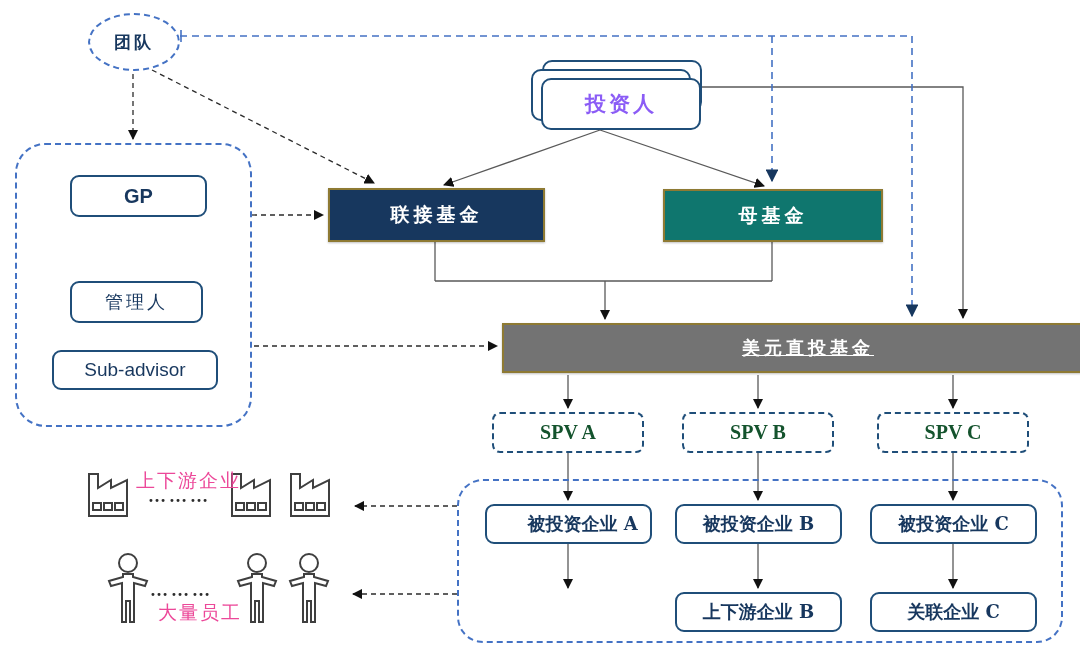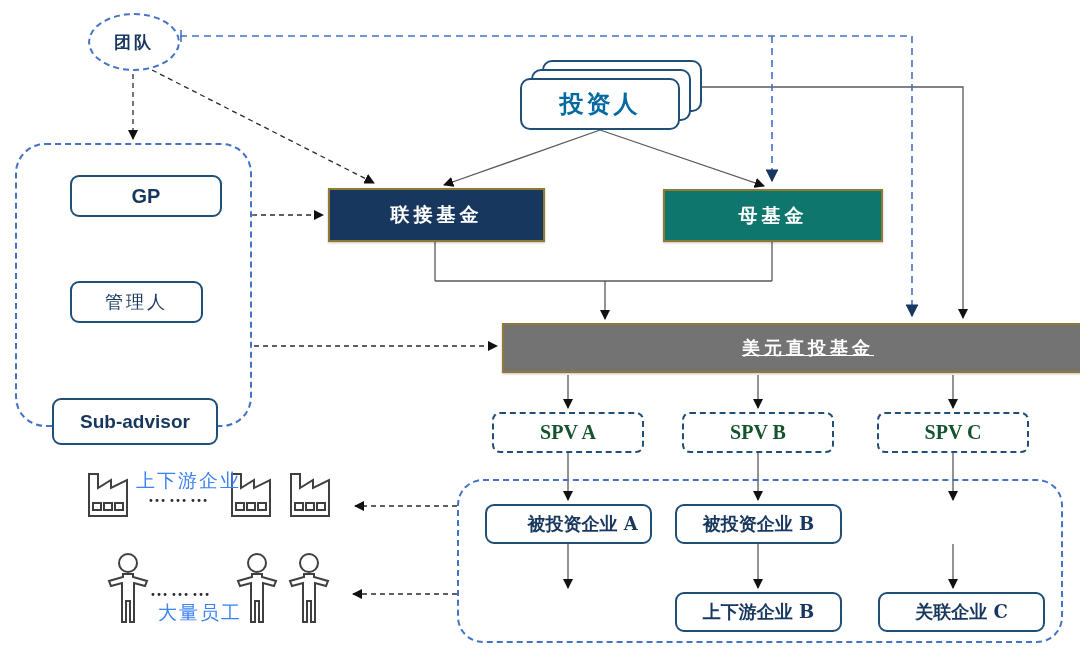--- a/index.html
+++ b/index.html
@@ -9,40 +9,40 @@
   .center{display:flex;align-items:center;justify-content:center;text-align:center;}
   .cjk{font-family:"DejaVu Serif","Liberation Serif",serif;}
   .sans{font-family:"Liberation Sans","DejaVu Sans",sans-serif;}
 
   
   .team{left:88px;top:13px;width:92px;height:58px;border:2px dashed #4472C4;border-radius:50%;
         color:#17375E;font-weight:bold;font-size:17px;letter-spacing:3px;background:#fff;font-family:Liberation Mono, monospace;}
 
   
   .card{width:160px;height:52px;background:#fff;border:2px solid #1F4E79;border-radius:10px;}
-  .card.front{color:#0369a1;font-size:24px;letter-spacing:3px;font-weight:bold;}
+  .card.front{color:#8b5cf6;font-size:21px;letter-spacing:3px;font-weight:bold;margin-left:21px;}
 
   
   .panel{left:15px;top:143px;width:237px;height:284px;border:2px dashed #4472C4;border-radius:30px;}
   .pbox{background:#fff;border:2px solid #1F4E79;border-radius:9px;color:#17375E;}
 
   
   .fund{border:2px solid #8E7A33;border-radius:0;color:#ffffff;font-size:19px;
         letter-spacing:4px;font-weight:bold;box-shadow:0 1px 2px rgba(0,0,0,.25);}
 
   
   .spv{width:152px;height:41px;top:412px;border:2px dashed #1F4E79;border-radius:8px;background:#fff;
        color:#14532d;font-weight:bold;font-size:20px;}
 
   
   .container{left:457px;top:479px;width:606px;height:164px;border:2px dashed #4472C4;border-radius:26px;}
   .cbox{width:167px;height:40px;background:#fff;border:2px solid #1F4E79;border-radius:9px;
         color:#17375E;font-size:18px;font-weight:bold;}
 
-  .iconlabel{color:#3b82f6;font-size:19px;letter-spacing:2px;}
+  .iconlabel{color:#ec4899;font-size:19px;letter-spacing:2px;}
   .dots{color:#2b2b2b;font-size:18px;font-weight:bold;letter-spacing:3px;}
   svg.layer{position:absolute;left:0;top:0;z-index:0;}
   .node{z-index:2;}
 </style>
 </head>
 <body>
 
 <div class="canvas">
 
   <svg class="layer" width="1080" height="653" viewBox="0 0 1080 653">
@@ -131,27 +131,27 @@
       <span>团队</span>
     </div>
 
   <div class="abs card node" style="left:542px;top:60px;"></div>
   <div class="abs card node" style="left:531px;top:69px;"></div>
   <div class="abs card front center node cjk" style="left:520px;top:78px;">
       <span>投资人</span>
     </div>
 
   <div class="abs panel node"></div>
-  <div class="abs pbox center sans node" style="left:70px;top:175px;width:152px;height:42px;font-weight:bold;font-size:20px;">
+  <div class="abs pbox center sans node" style="left:70px;top:175px;width:137px;height:42px;font-weight:bold;font-size:20px;">
       <span>GP</span>
     </div>
   <div class="abs pbox center cjk node" style="left:70px;top:281px;width:133px;height:42px;font-size:18px;letter-spacing:3px;">
       <span>管理人</span>
     </div>
-  <div class="abs pbox center sans node" style="left:52px;top:350px;width:166px;height:47px;font-weight:bold;font-size:19px;margin-top:48px;">
+  <div class="abs pbox center sans node" style="left:52px;top:350px;width:166px;height:40px;font-weight:normal;font-size:19px;">
       <span>Sub-advisor</span>
     </div>
 
   <div class="abs fund center cjk node" style="left:328px;top:188px;width:217px;height:54px;background:#17375E;">
       <span>联接基金</span>
     </div>
   <div class="abs fund center cjk node" style="left:663px;top:189px;width:220px;height:53px;background:#0f766e;">
       <span>母基金</span>
     </div>
   <div class="abs fund center cjk node" style="left:502px;top:323px;width:612px;height:50px;background:#737373;font-size:18px;text-decoration:underline;">
@@ -169,25 +169,28 @@
     </div>
 
   <div class="abs container node"></div>
 
   <div class="abs cbox center cjk node" style="left:485px;top:504px;padding-left:28px;">
       <span>被投资企业 A</span>
     </div>
   <div class="abs cbox center cjk node" style="left:675px;top:504px;">
       <span>被投资企业 B</span>
     </div>
+  <div class="abs cbox center cjk node" style="left:870px;top:504px;">
+      <span>被投资企业 C</span>
+    </div>
 
   <div class="abs cbox center cjk node" style="left:675px;top:592px;">
       <span>上下游企业 B</span>
     </div>
-  <div class="abs cbox center cjk node" style="left:870px;top:592px;margin-left:8px;">
+  <div class="abs cbox center cjk node" style="left:870px;top:592px;">
       <span>关联企业 C</span>
     </div>
 
   <div class="abs iconlabel cjk node" style="left:136px;top:468px;">上下游企业</div>
   <div class="abs dots node" style="left:148px;top:486px;">………</div>
   <div class="abs iconlabel cjk node" style="left:158px;top:556px;margin-top:44px;">大量员工</div>
   <div class="abs dots node" style="left:150px;top:580px;">………</div>
 
 </div>
 

